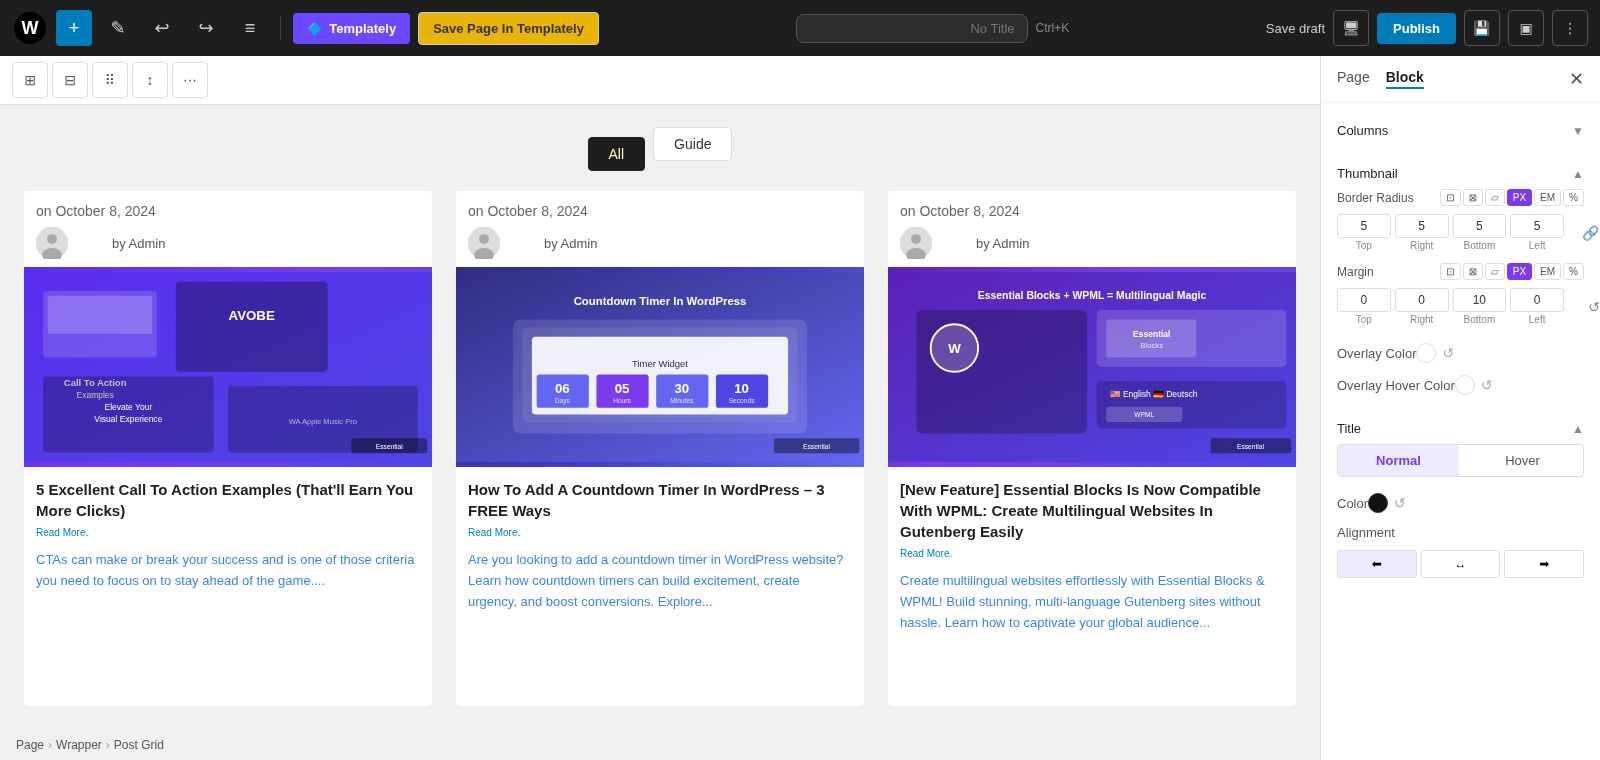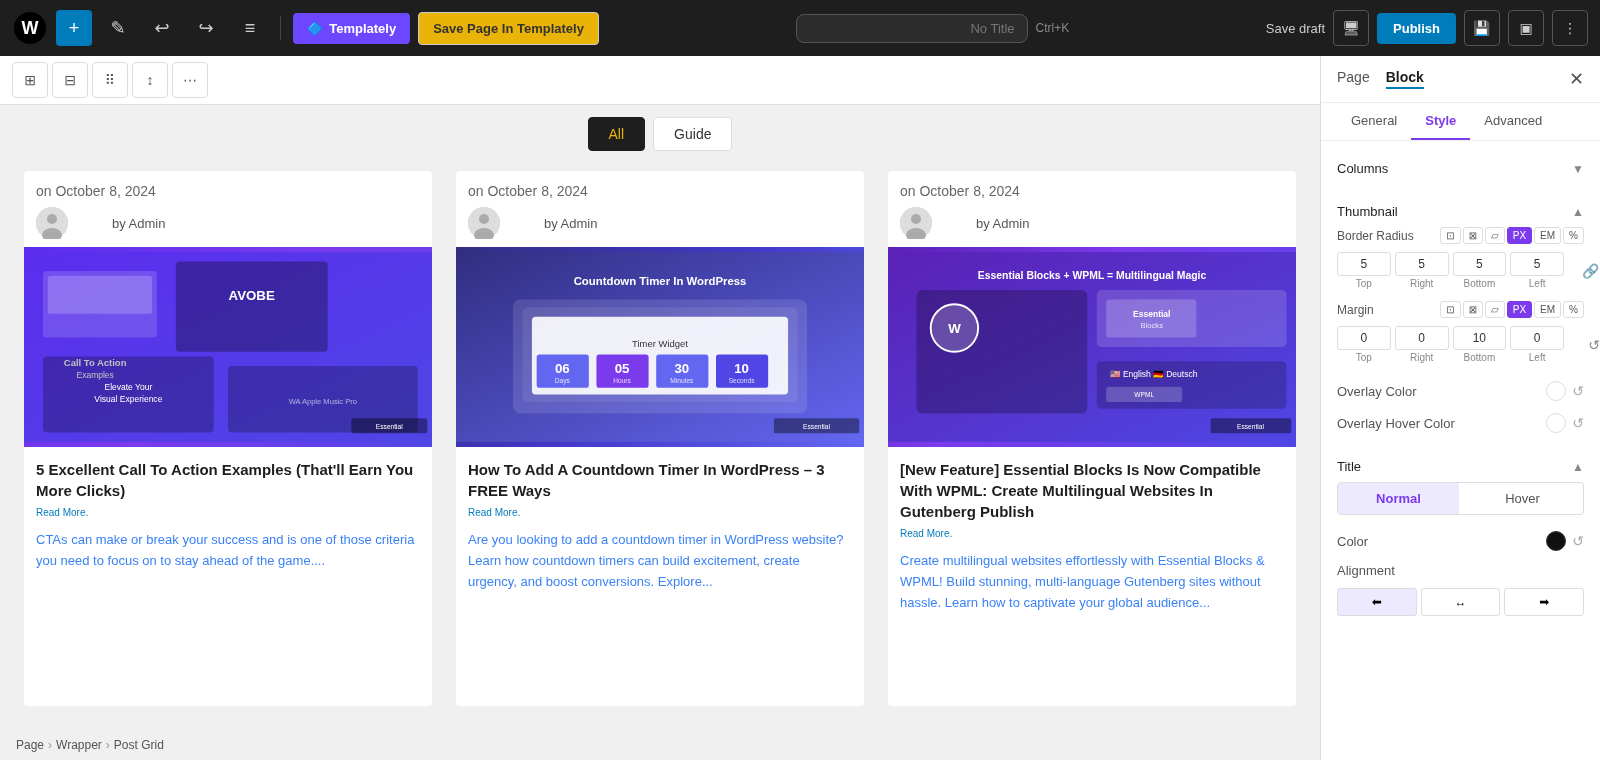--- a/index.html
+++ b/index.html
@@ -122,22 +122,23 @@
       padding: 8px 20px;
       border-radius: 4px;
       border: 1px solid #ddd;
       background: white;
       cursor: pointer;
       font-size: 14px;
       color: #333;
     }
     .filter-btn.active {
       background: #1e1e1e;
-      color: #eab308;
+      color: #fef9c3;
       border-color: #1e1e1e;
+      margin-top: 20px;
     }
 
     
     .post-grid {
       display: grid;
       grid-template-columns: repeat(3, 1fr);
       gap: 24px;
       padding: 16px 24px 24px;
       flex: 1;
     }
@@ -353,25 +354,24 @@
       top: 50%;
       transform: translateY(-50%);
       font-size: 14px;
       color: #888;
     }
 
     
     .color-row {
       display: flex;
       align-items: center;
-      justify-content: space-between;
+      justify-content: flex-start;
       padding: 6px 0;
       font-size: 13px;
       color: #555;
-      gap: 41px;
     }
     .color-swatch-row {
       display: flex;
       align-items: center;
       gap: 6px;
     }
     .color-circle {
       width: 20px; height: 20px;
       border-radius: 50%;
       background: white;
@@ -629,21 +629,21 @@
             <text x="278" y="68" text-anchor="middle" fill="white" font-size="9" font-weight="bold">Essential</text>
             <text x="278" y="80" text-anchor="middle" fill="rgba(255,255,255,0.8)" font-size="8">Blocks</text>
             <rect x="220" y="115" width="200" height="50" rx="5" fill="rgba(0,0,0,0.2)"></rect>
             <text x="280" y="132" text-anchor="middle" fill="white" font-size="9">🇺🇸 English 🇩🇪 Deutsch</text>
             <rect x="230" y="142" width="80" height="16" rx="3" fill="rgba(255,255,255,0.2)"></rect>
             <text x="270" y="153" text-anchor="middle" fill="white" font-size="7">WPML</text>
             <rect x="340" y="175" width="85" height="16" rx="2" fill="rgba(0,0,0,0.4)"></rect>
             <text x="382" y="186" text-anchor="middle" fill="white" font-size="7">Essential</text>
           </svg>
         </div>
-        <div class="post-title">[New Feature] Essential Blocks Is Now Compatible With WPML: Create Multilingual Websites In Gutenberg Publish</div>
+        <div class="post-title">[New Feature] Essential Blocks Is Now Compatible With WPML: Create Multilingual Websites In Gutenberg Easily</div>
         <div class="read-more">Read More.</div>
         <div class="post-excerpt">Create multilingual websites effortlessly with Essential Blocks &amp; WPML! Build stunning, multi-language Gutenberg sites without hassle. Learn how to captivate your global audience...</div>
       </div>
 
     </div>
 
     <div class="breadcrumb">
       <span style="cursor:pointer;">Page</span>
       <span class="breadcrumb-sep">›</span>
       <span style="cursor:pointer;">Wrapper</span>
@@ -656,25 +656,20 @@
   <div class="right-panel">
 
     <div class="panel-header">
       <div class="panel-tabs">
         <span class="panel-tab">Page</span>
         <span class="panel-tab active">Block</span>
       </div>
       <button class="close-btn">✕</button>
     </div>
 
-    <div class="sub-tabs">
-      <span class="sub-tab">General</span>
-      <span class="sub-tab active">Style</span>
-      <span class="sub-tab">Advanced</span>
-    </div>
 
     <div class="panel-content">
 
       <div class="panel-section">
         <div class="section-header">
           <span>Columns</span>
           <span class="section-chevron">▼</span>
         </div>
       </div>
 

